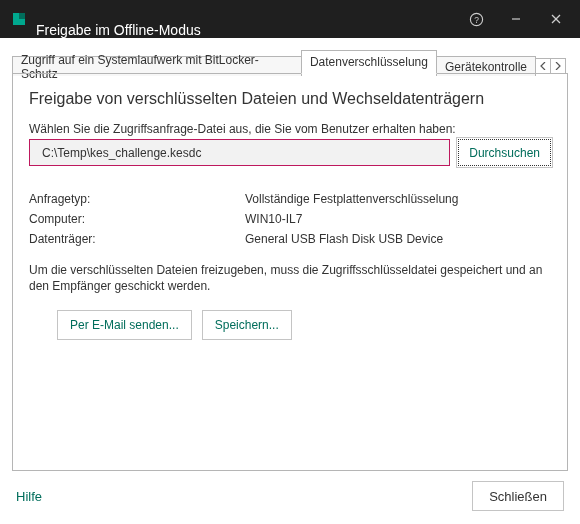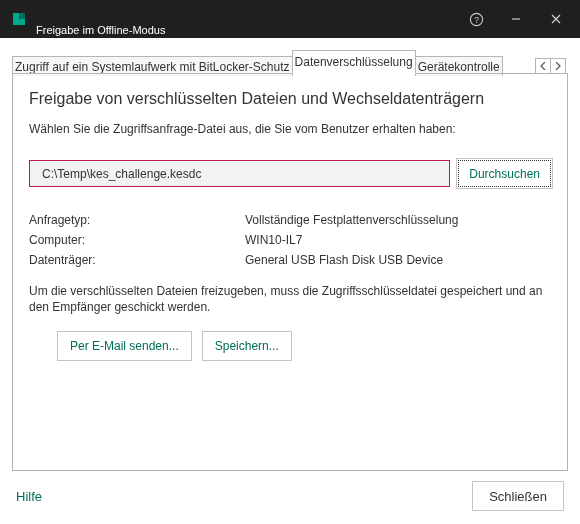--- a/index.html
+++ b/index.html
@@ -1,36 +1,36 @@
 <!DOCTYPE html>
 <html><head>
 <meta charset="utf-8">
 <style>
 * { box-sizing: border-box; margin: 0; padding: 0; }
 body { font-family: "Segoe UI", Arial, sans-serif; font-size: 12px; color: #333; background: #fff; width: 580px; height: 524px; overflow: hidden; }
 
 .titlebar { height: 38px; background: #1f1f1f; display: flex; align-items: center; padding: 0 4px 0 10px; color: #fff; }
 .titlebar .logo { width: 18px; height: 18px; margin-right: 8px; display: flex; align-items: center; justify-content: center; }
-.titlebar .title { flex: 1; font-size: 11px; margin-top: 21px; }
+.titlebar .title { flex: 1; font-size: 14px; margin-top: 21px; }
 .titlebar .ctl { width: 40px; height: 38px; display: flex; align-items: center; justify-content: center; color: #ccc; }
 
 .workarea { position: relative; padding: 12px; height: 436px; }
 
 .tabs-row { position: relative; height: 24px; display: flex; align-items: flex-end; }
-.tab { border: 1px solid #b5b5b5; border-bottom: none; background: #fff; height: 22px; padding: 0 2px; display: flex; align-items: center; font-size: 12px; position: relative; }
+.tab { border: 1px solid #b5b5b5; border-bottom: none; background: #fff; height: 22px; padding: 0 8px; display: flex; align-items: center; font-size: 12px; position: relative; }
 .tab + .tab { margin-left: -1px; }
 .tab.inactive { background: #f7f7f7; top: 2px; height: 20px; color: #333; }
 .tab.active { height: 24px; z-index: 2; border-bottom: 1px solid #fff; }
 .tabs-nav { margin-left: auto; display: flex; margin-right: 2px; }
 .tabs-nav .nav-btn { width: 16px; height: 16px; border: 1px solid #b5b5b5; display: flex; align-items: center; justify-content: center; font-size: 10px; background: #fff; color: #555; margin-left: -1px; }
 
 .panel { border: 1px solid #b5b5b5; height: 398px; padding: 16px; position: relative; margin-top: -1px; }
 
 .heading { font-size: 16px; color: #333; margin-bottom: 14px; }
-.instruction { font-size: 12px; margin-bottom: 24px; }
+.instruction { font-size: 12px; margin-bottom: 3px; }
 
 .filerow { display: flex; gap: 8px; margin-bottom: 26px; }
 .filefield { flex: 1; height: 27px; border: 1px solid #be185d; background: #f2f2f2; padding: 0 12px; display: flex; align-items: center; font-size: 12px; color: #333; }
 .browse-btn { height: 27px; padding: 0 10px; border: 1px dotted #333; outline: 1px solid #c4c4c4; outline-offset: 1px; background: #fff; color: #006d5b; font-size: 12px; display: flex; align-items: center; }
 
 .details { display: grid; grid-template-columns: 216px 1fr; row-gap: 6px; margin-bottom: 16px; font-size: 12px; }
 .details .lbl { color: #333; }
 
 .note { font-size: 12px; line-height: 1.35; margin-bottom: 16px; }
 

